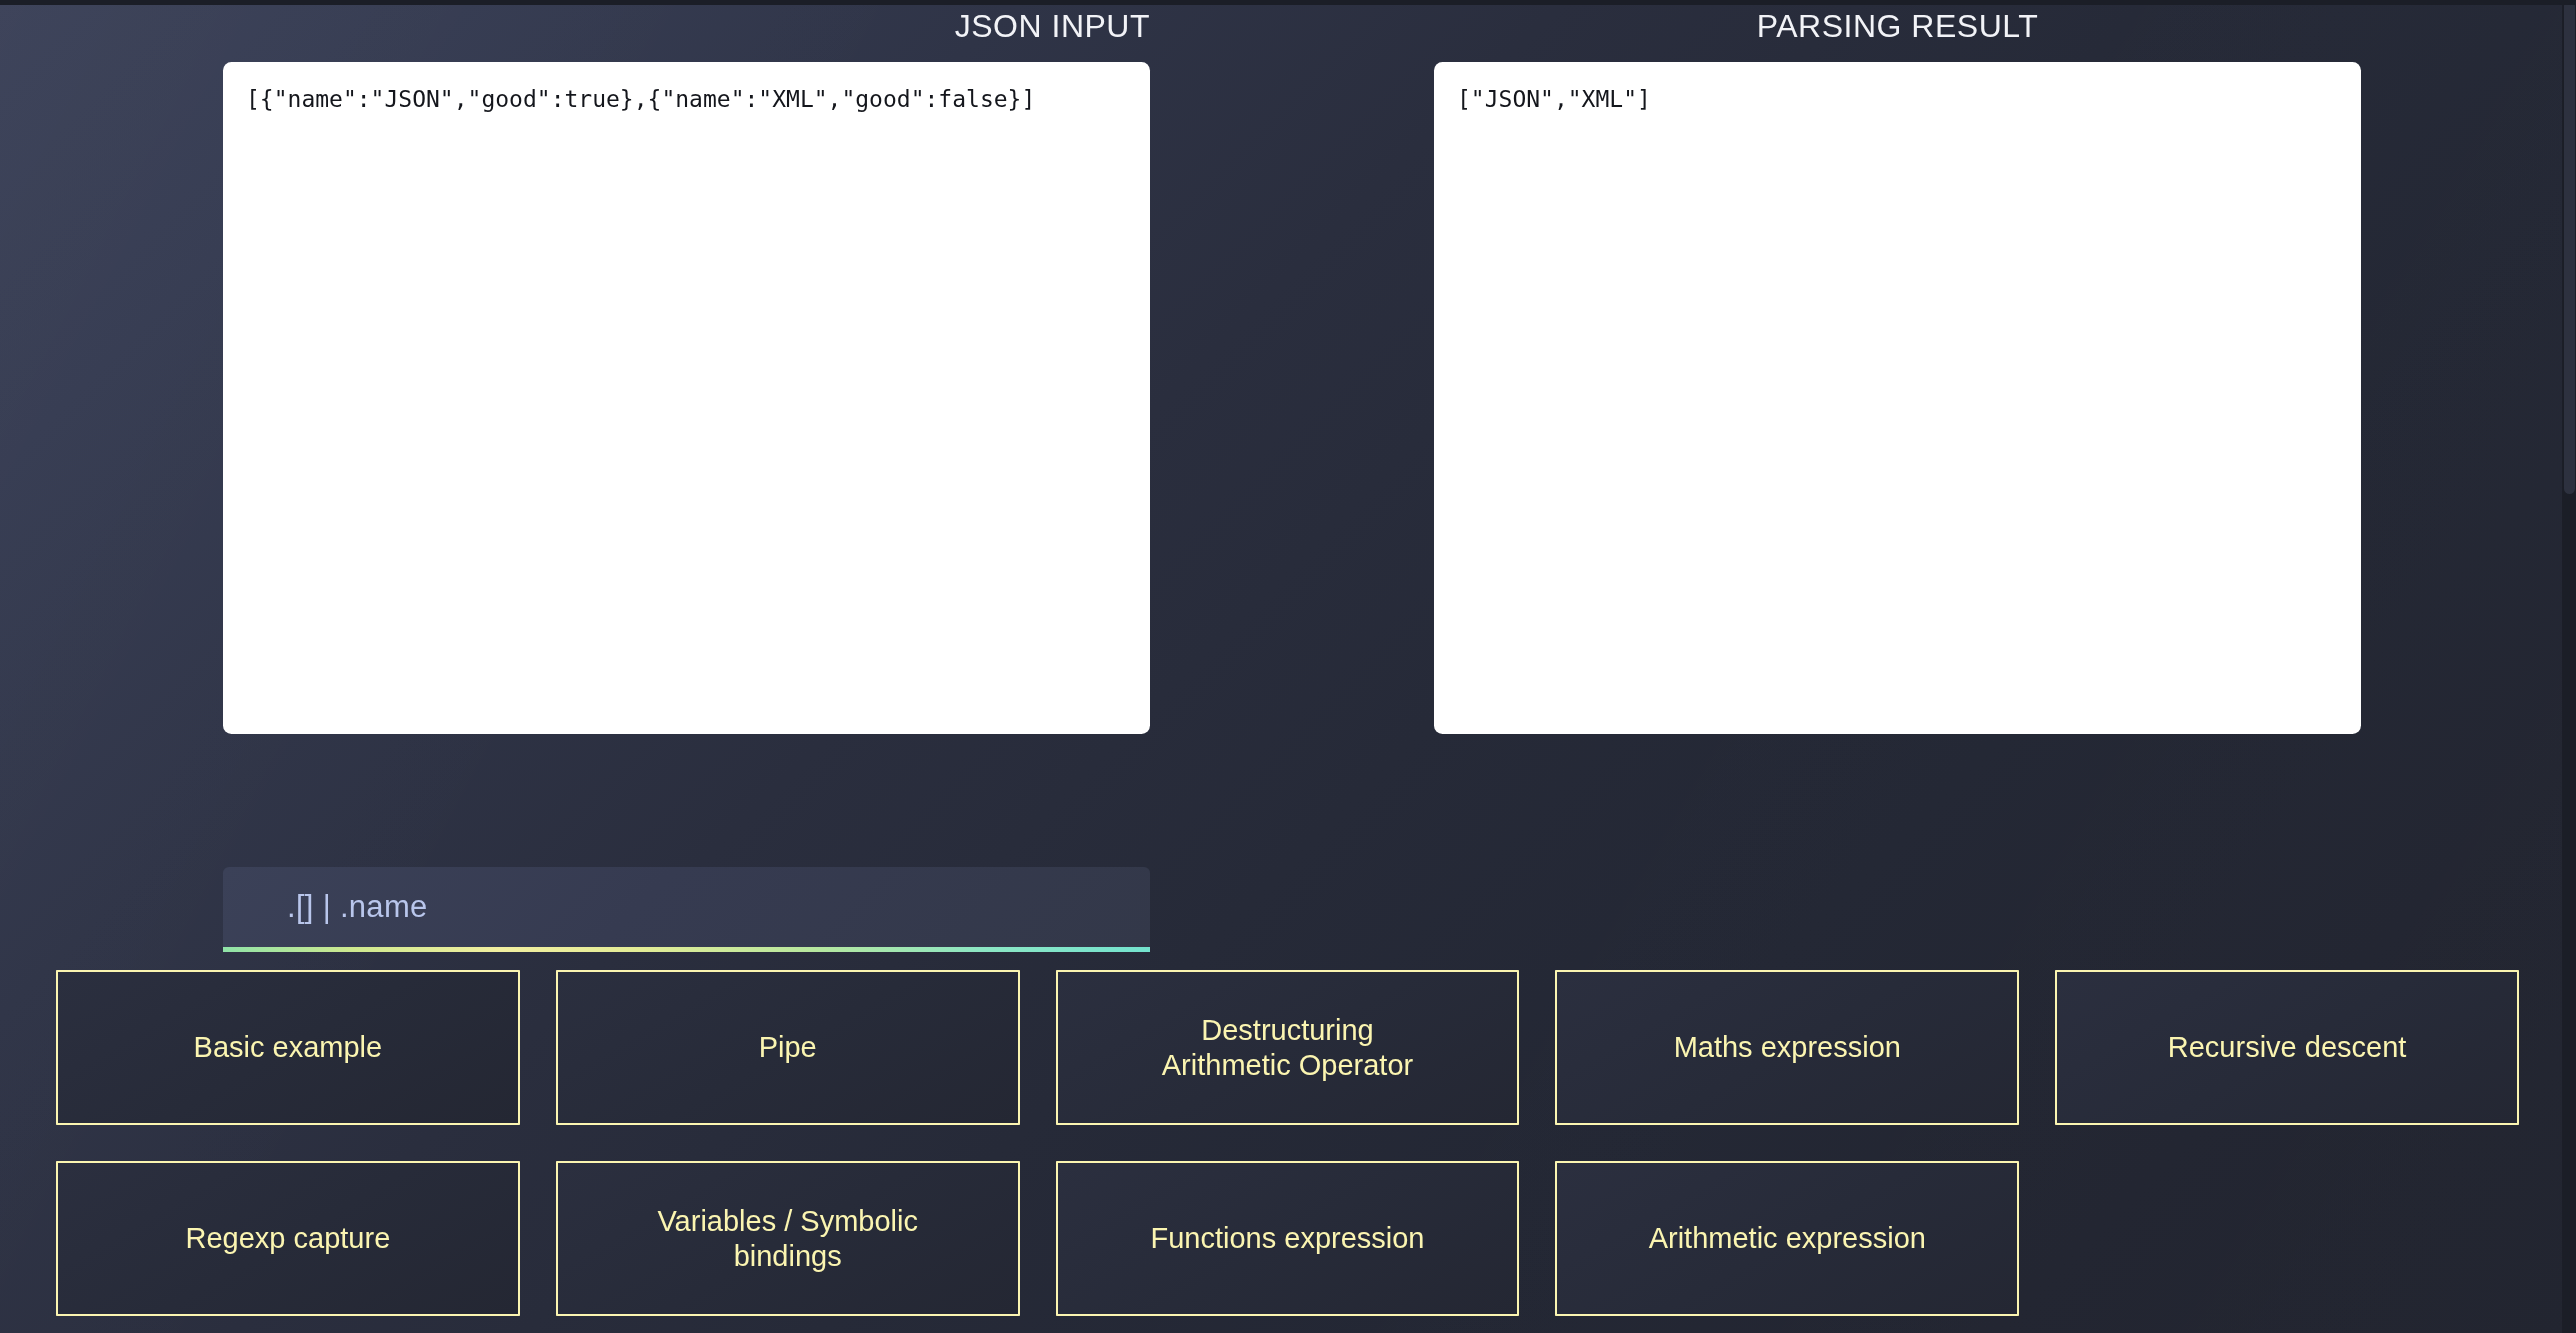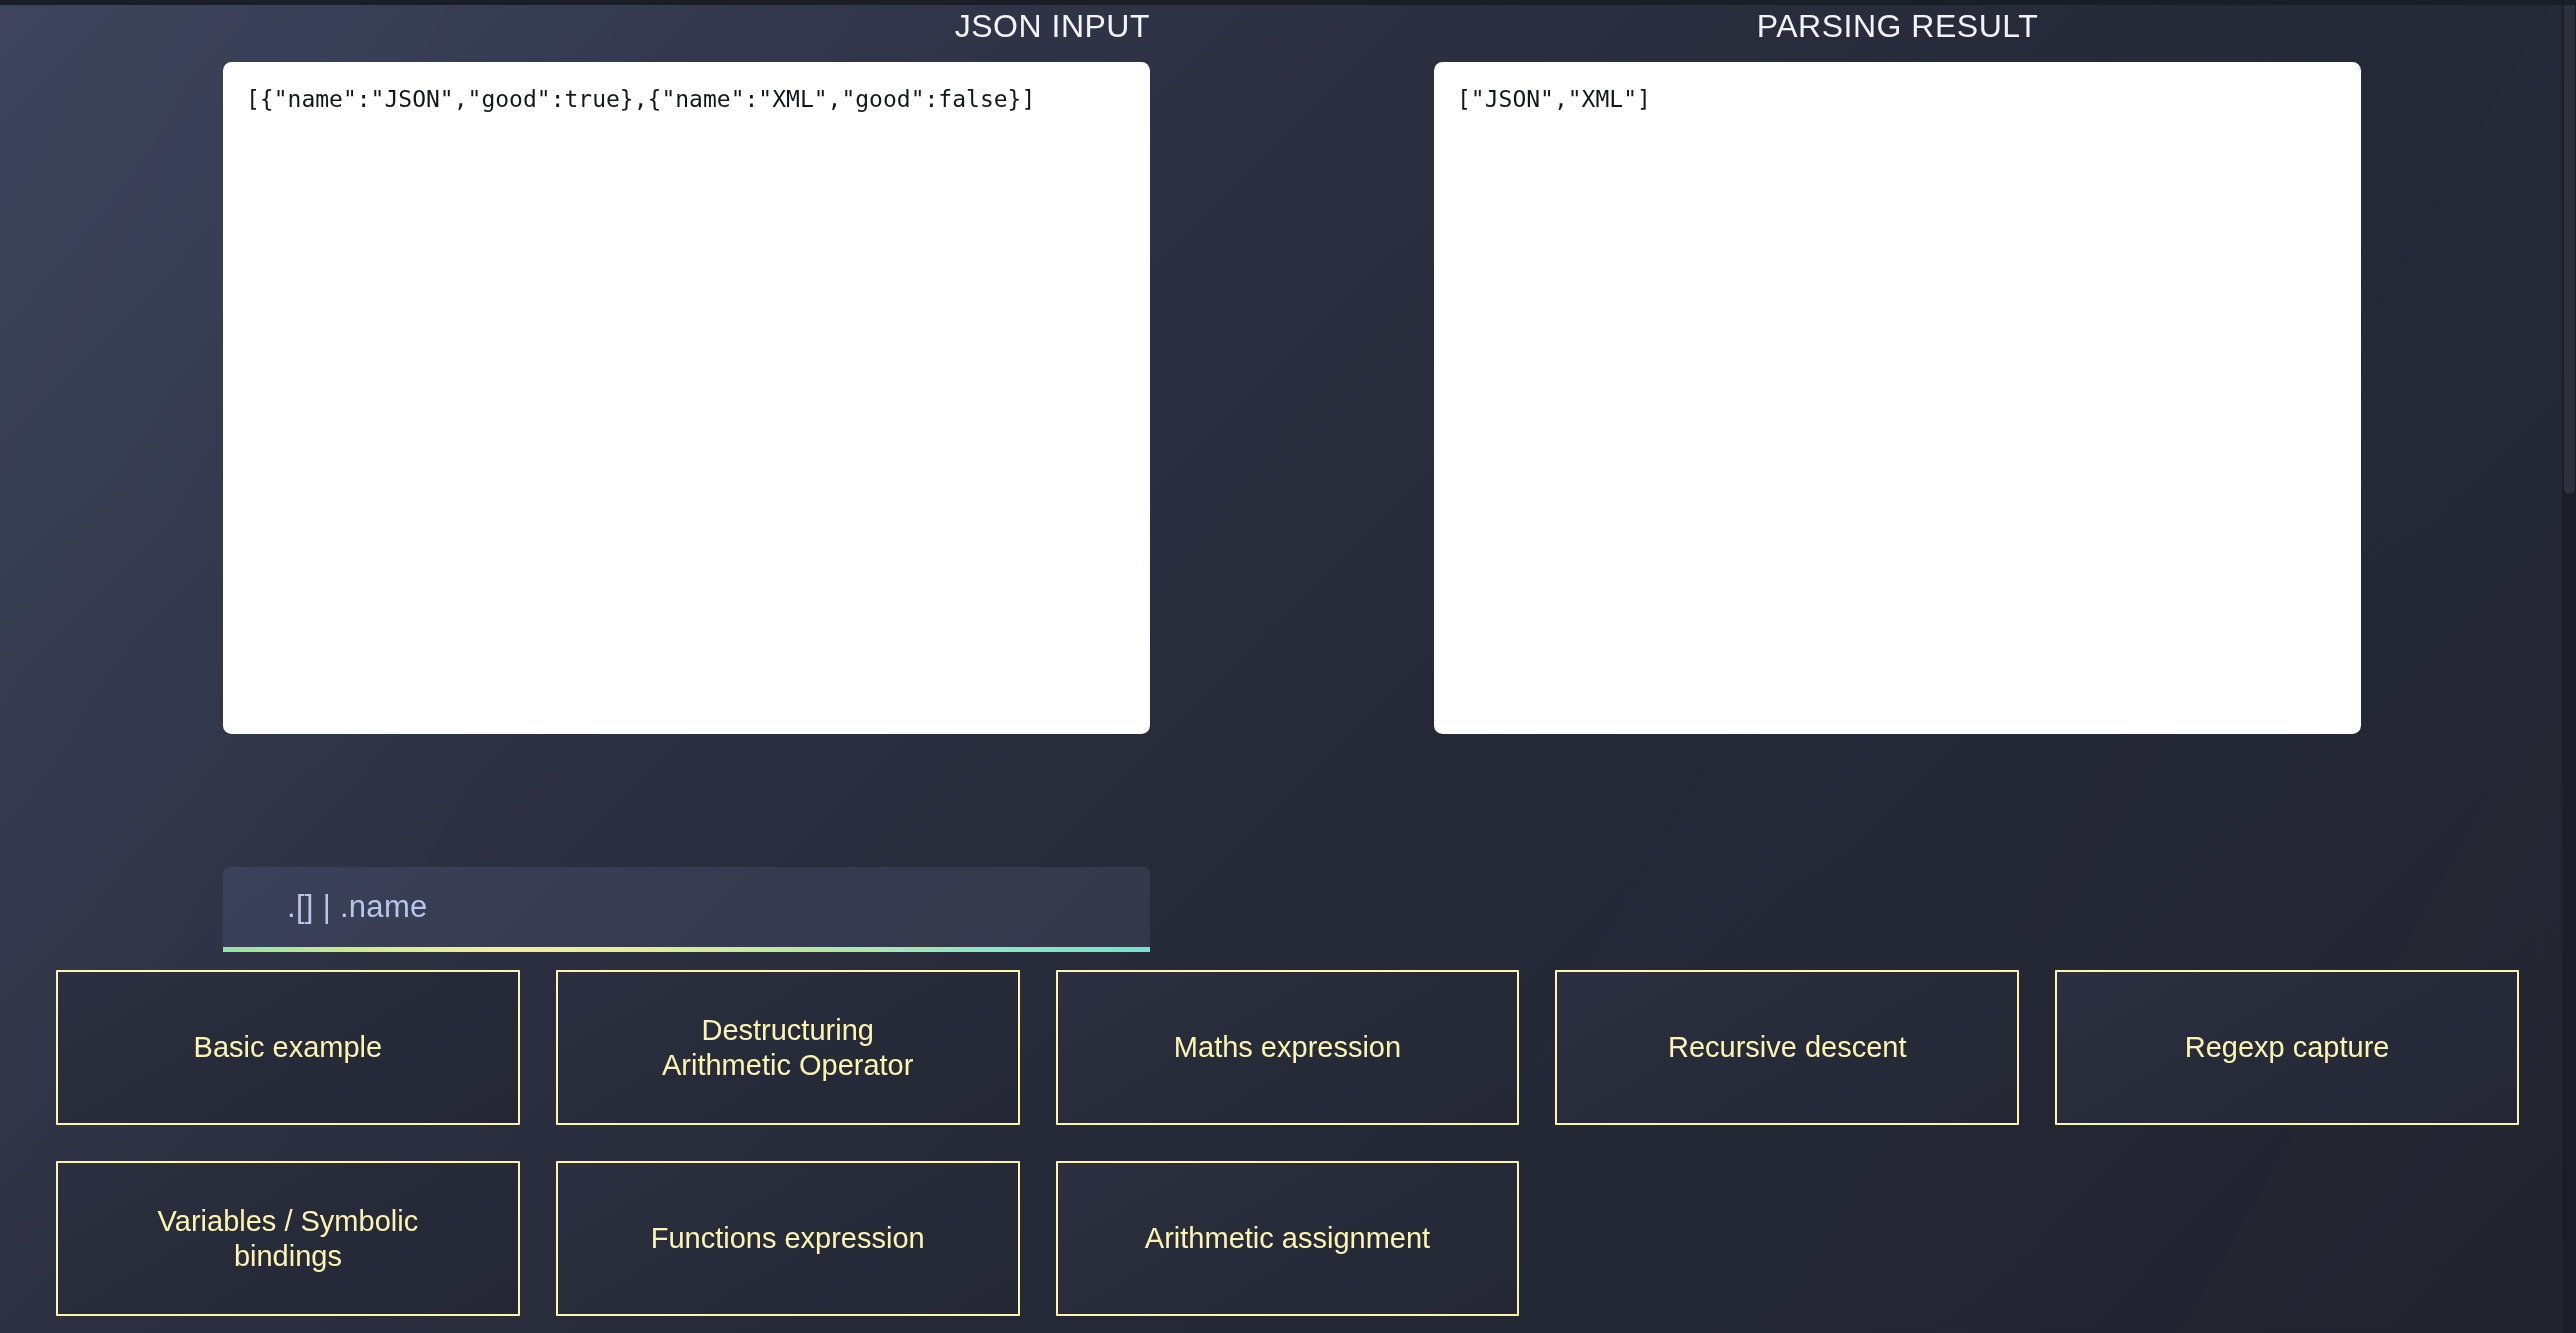--- a/index.html
+++ b/index.html
@@ -181,29 +181,30 @@
     <span class="code-text">["JSON","XML"]</span>
   </div>
 
   <div id="query-box">
     <span id="query-value">.[] | .name</span>
   </div>
   <div id="query-underline"></div>
 
   <div id="examples">
     <button class="example-btn">Basic example</button>
+    <button class="example-btn">Pipe</button>
     <button class="example-btn">Destructuring
 Arithmetic Operator</button>
     <button class="example-btn">Maths expression</button>
     <button class="example-btn">Recursive descent</button>
     <button class="example-btn">Regexp capture</button>
     <button class="example-btn">Variables / Symbolic
 bindings</button>
     <button class="example-btn">Functions expression</button>
-    <button class="example-btn">Arithmetic assignment</button>
+    <button class="example-btn">Arithmetic expression</button>
   </div>
 
   <div id="scrollbar-track">
     <div id="scrollbar-thumb"></div>
   </div>
 
 </div>
 
 
 </body></html>

